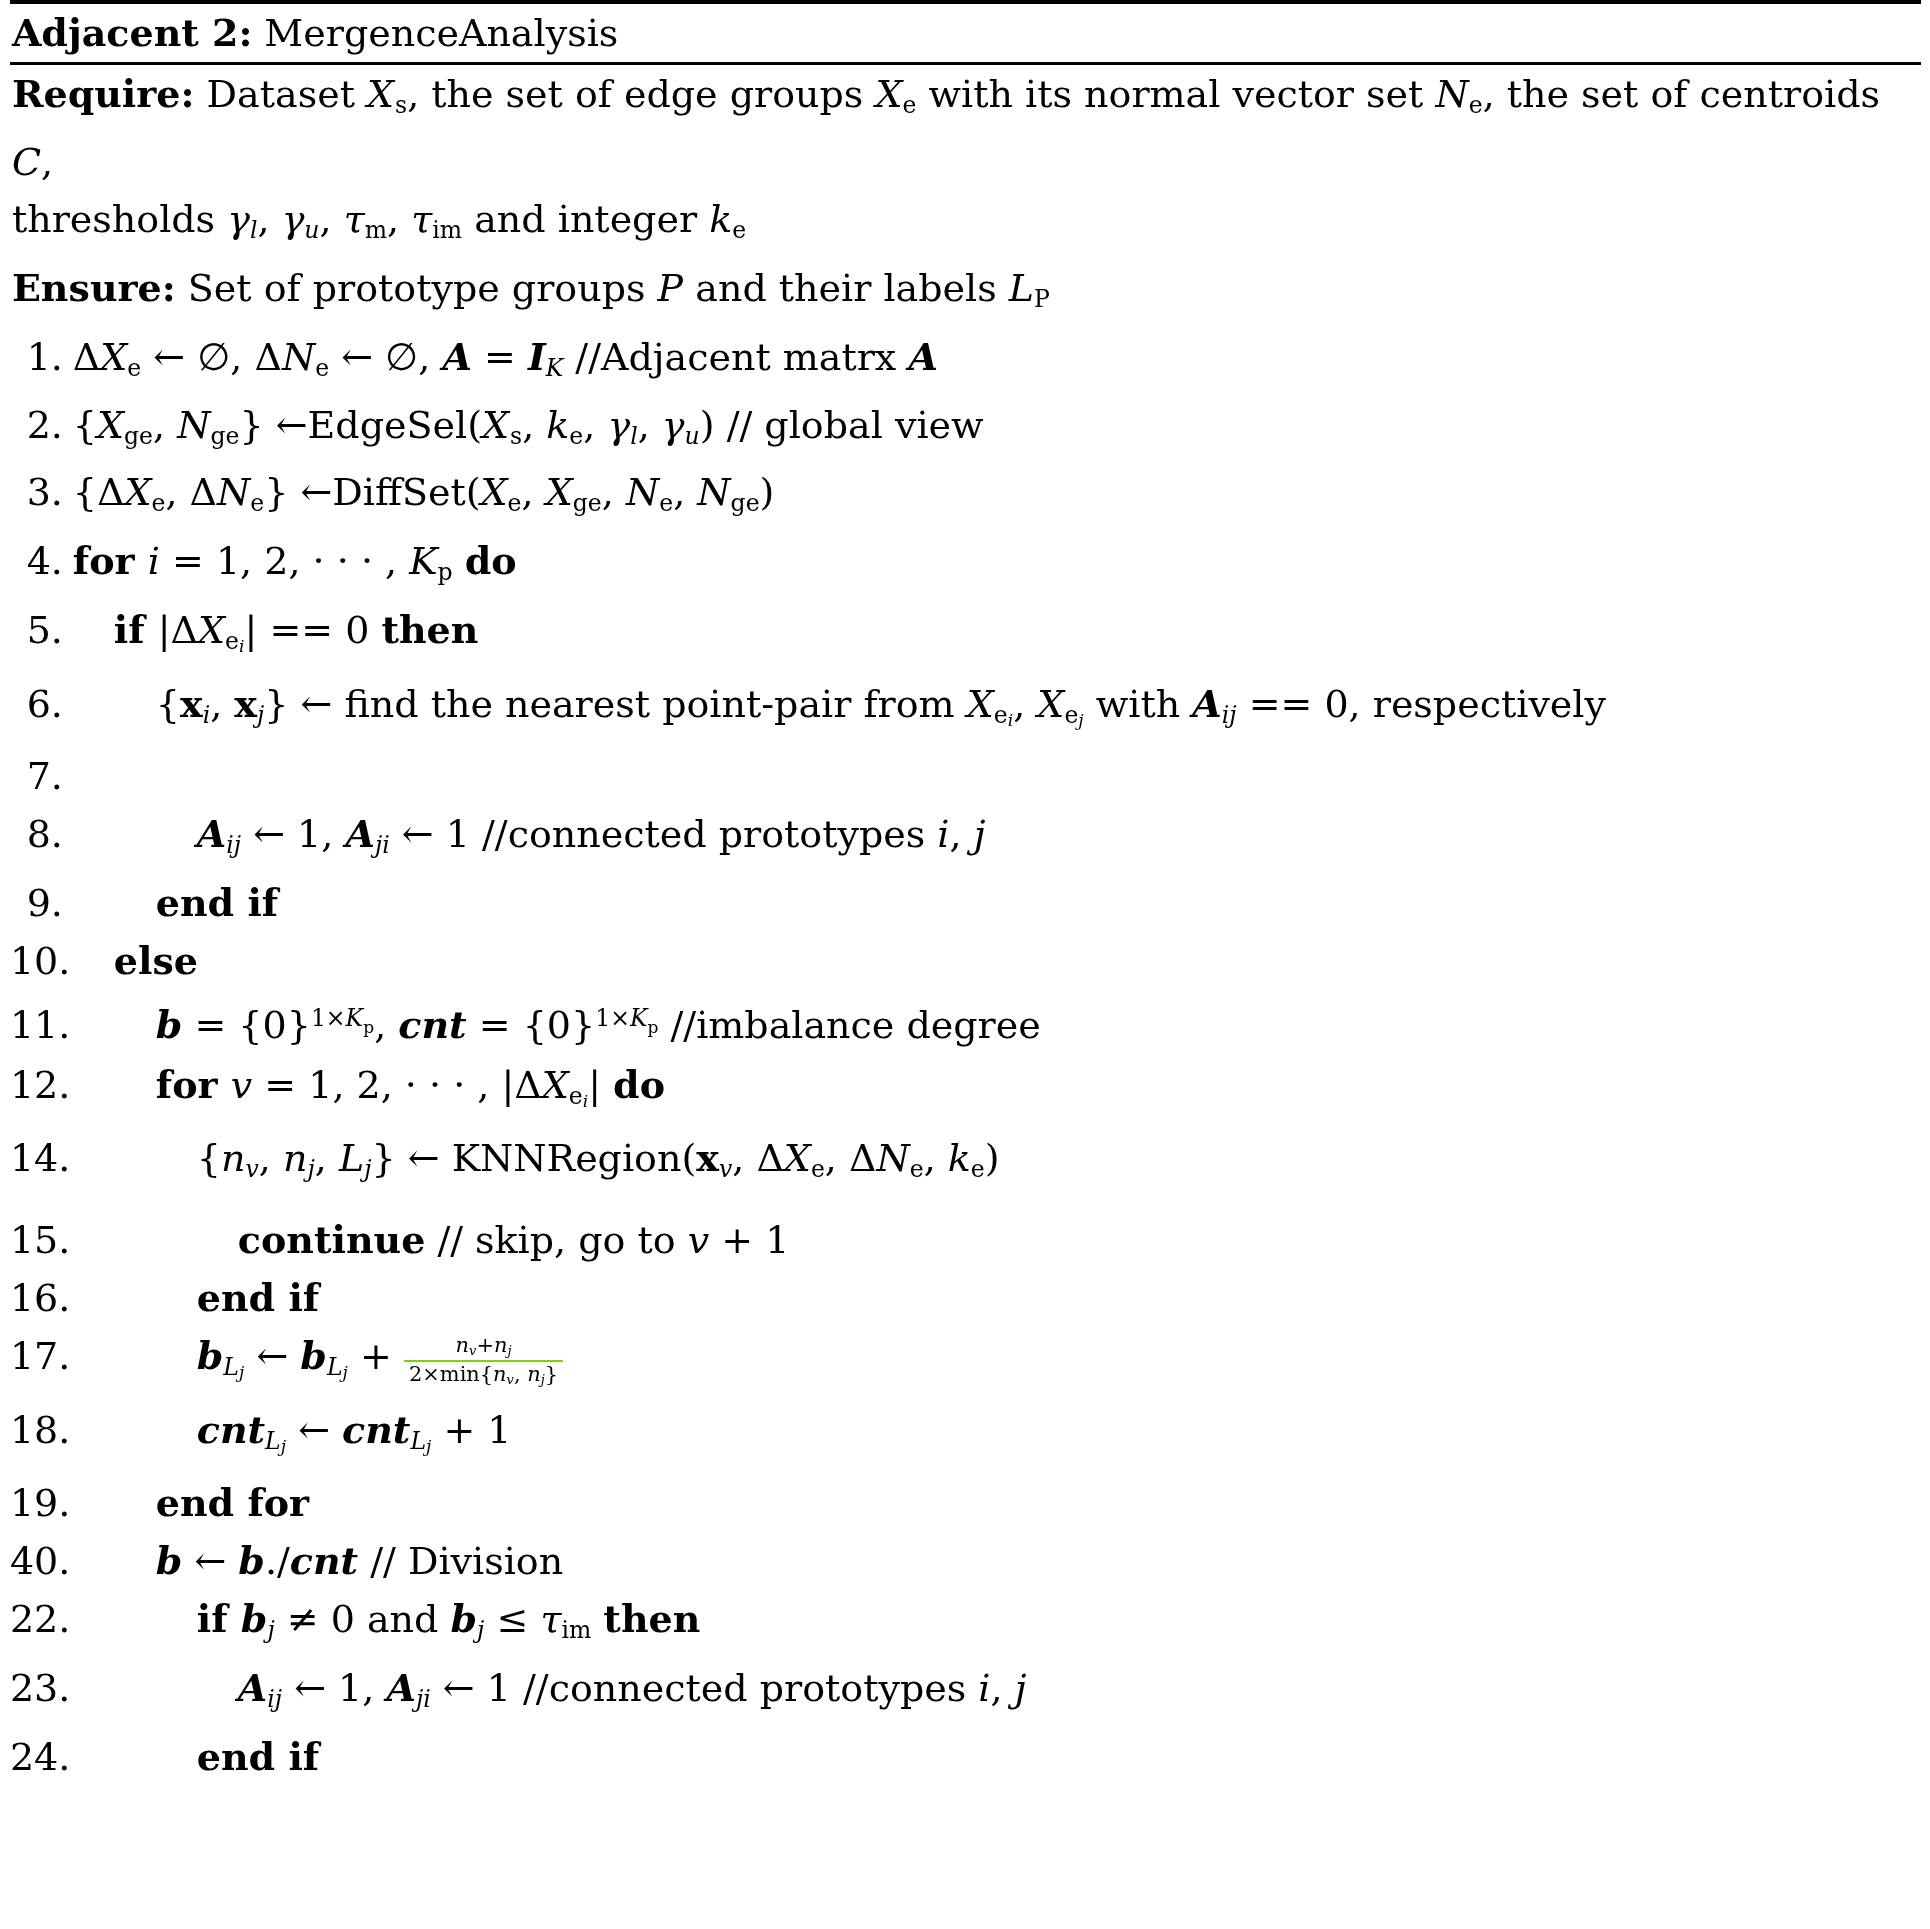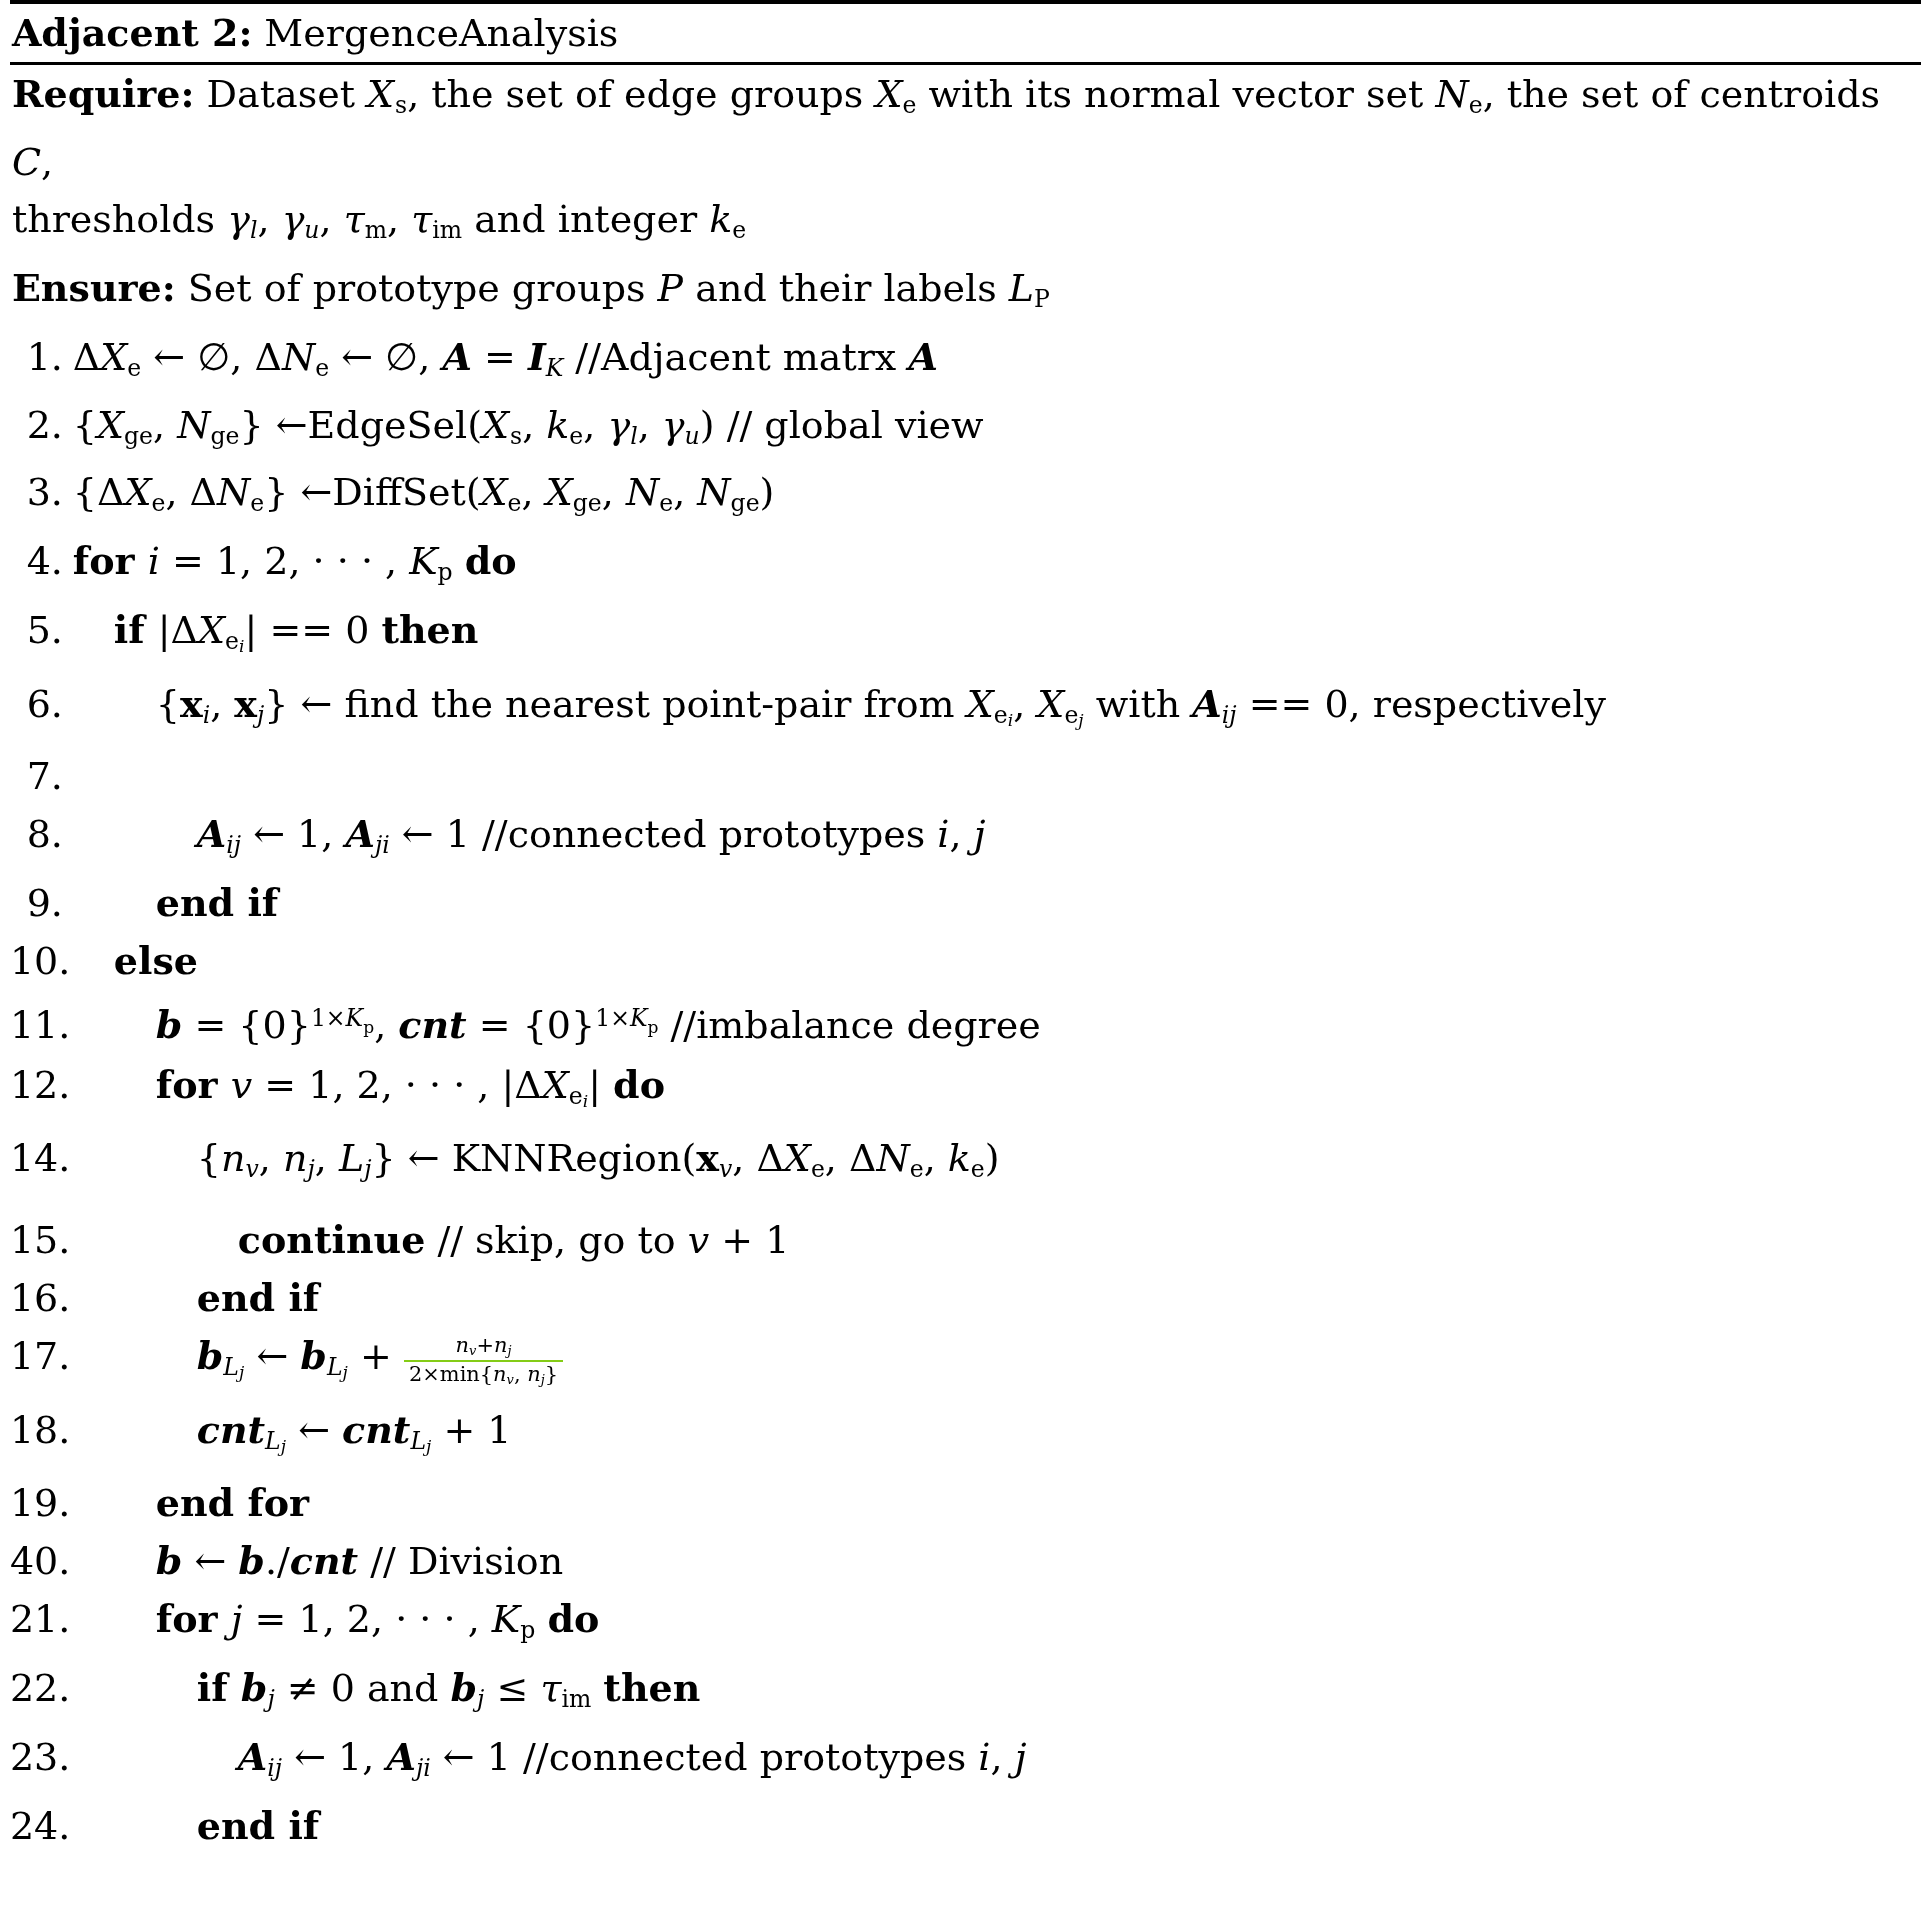--- a/index.html
+++ b/index.html
@@ -124,24 +124,20 @@
       </div>
       <div class="line">
         <span class="lnum">19.</span>
         <span class="lcontent" style="padding-left: 83px;"><span class="b">end for</span></span>
       </div>
       <div class="line">
         <span class="lnum">40.</span>
         <span class="lcontent" style="padding-left: 83px;"><span class="bi">b</span><span> ← </span><span class="bi">b</span><span>./</span><span class="bi">cnt</span><span> // Division</span></span>
       </div>
       <div class="line">
-        <span class="lnum">21.</span>
-        <span class="lcontent" style="padding-left: 83px;"><span class="b">for </span><span class="it">j</span><span> = 1, 2, · · · , </span><span class="it">K</span><span class="sub">p</span><span> </span><span class="b">do</span></span>
-      </div>
-      <div class="line">
         <span class="lnum">22.</span>
         <span class="lcontent" style="padding-left: 124px;"><span class="b">if </span><span class="bi">b</span><span class="sub it">j</span><span> ≠ 0 and </span><span class="bi">b</span><span class="sub it">j</span><span> ≤ </span><span class="it">τ</span><span class="sub">im</span><span> </span><span class="b">then</span></span>
       </div>
       <div class="line">
         <span class="lnum">23.</span>
         <span class="lcontent" style="padding-left: 165px;"><span class="bi">A</span><span class="sub it">ij</span><span> ← 1, </span><span class="bi">A</span><span class="sub it">ji</span><span> ← 1 //connected prototypes </span><span class="it">i</span><span>, </span><span class="it">j</span></span>
       </div>
       <div class="line">
         <span class="lnum">24.</span>
         <span class="lcontent" style="padding-left: 124px;"><span class="b">end if</span></span>

